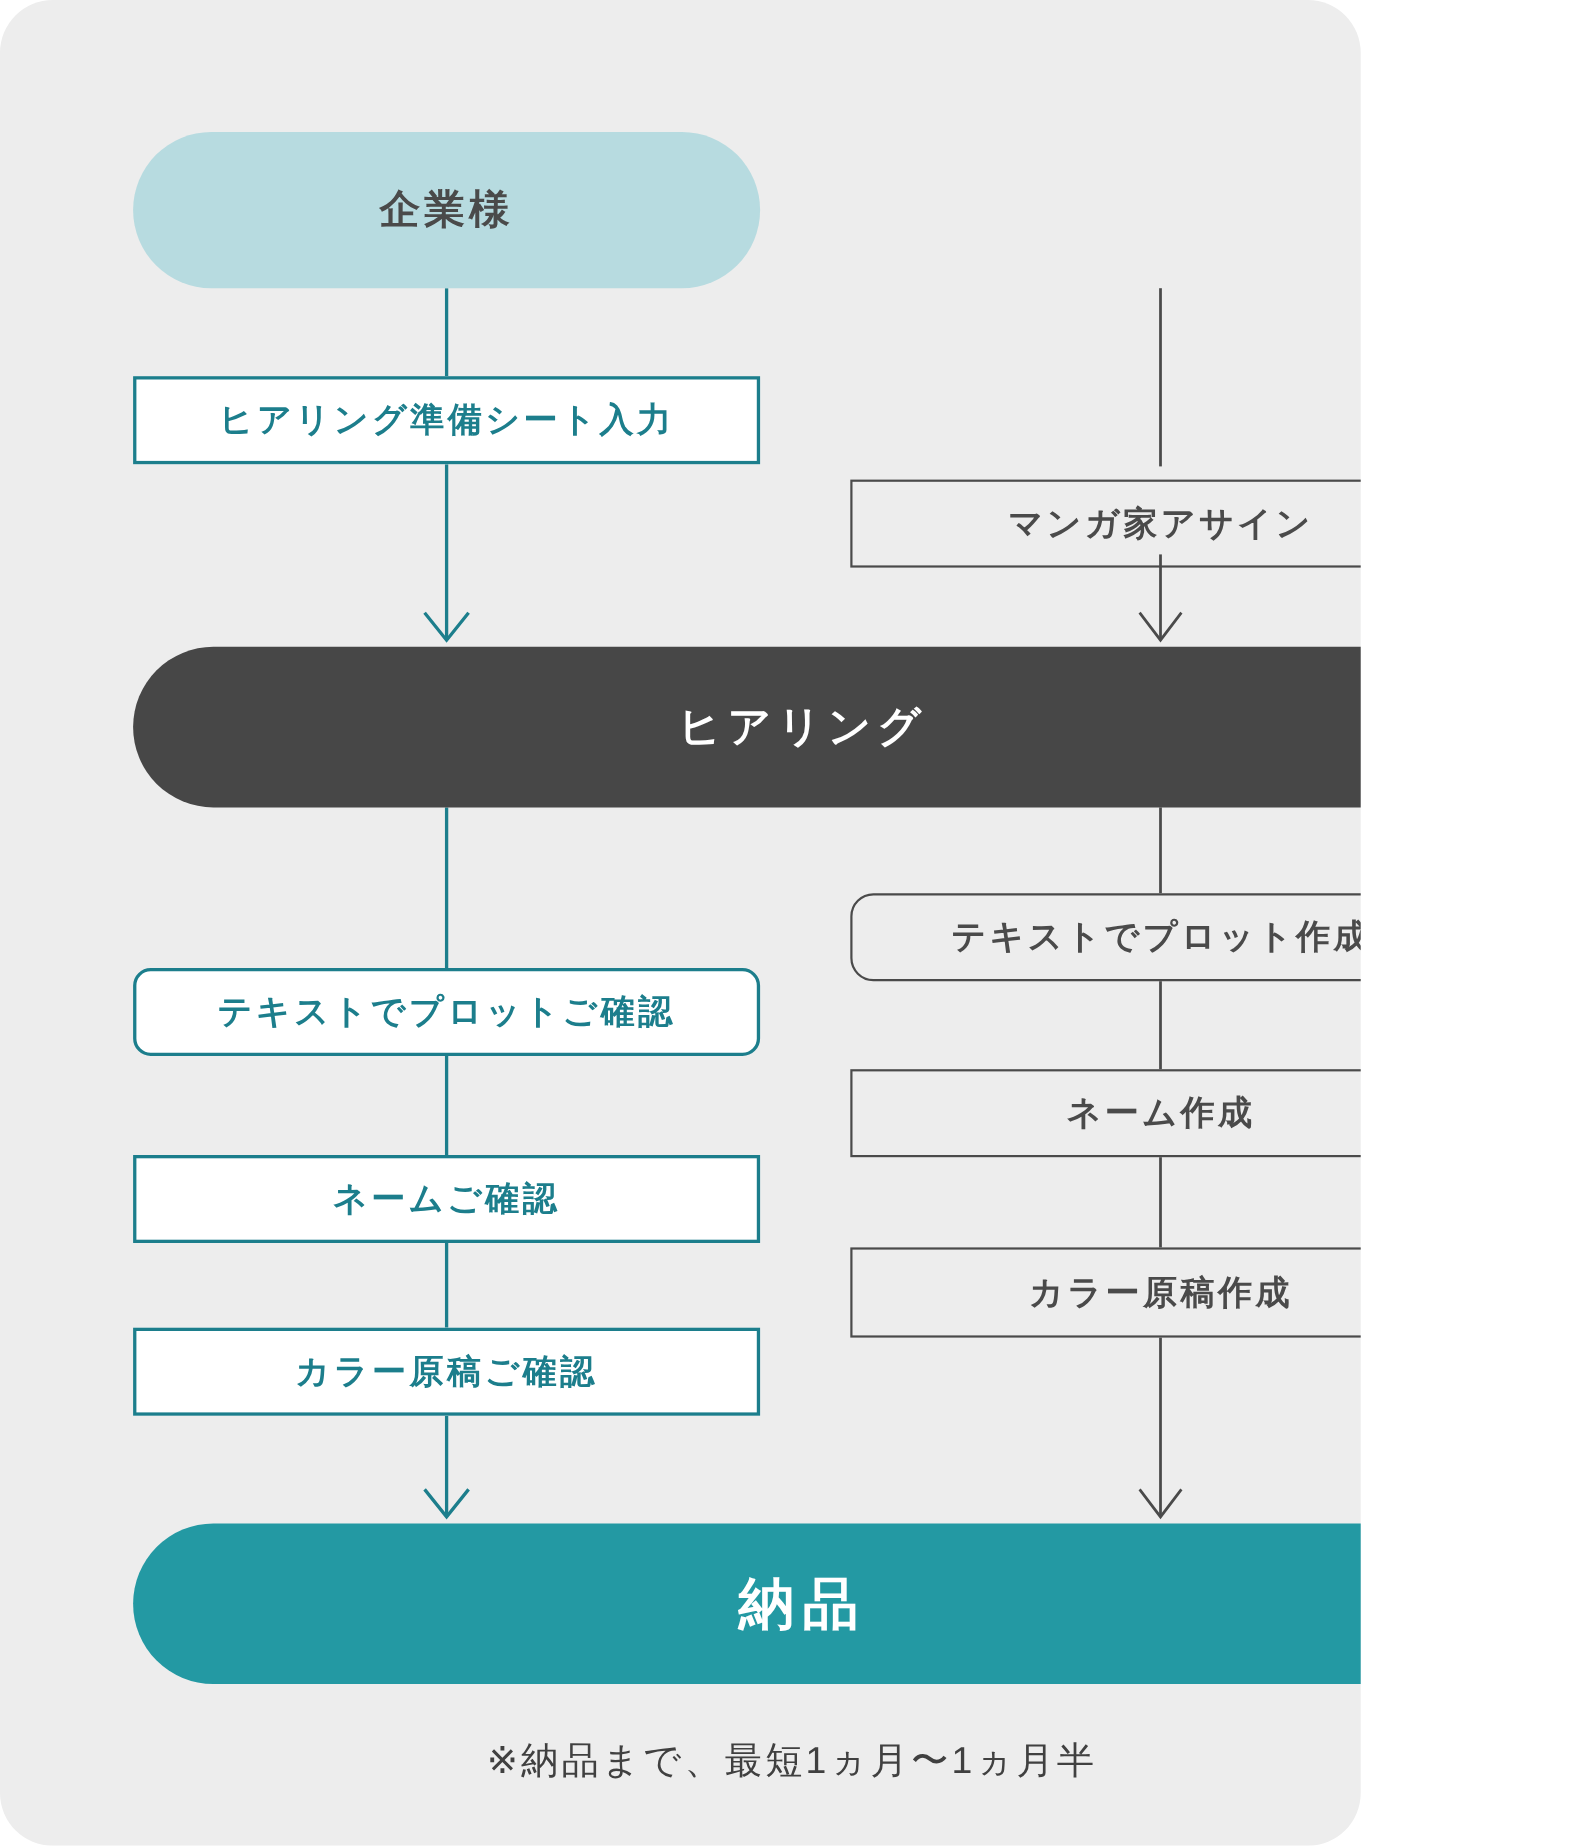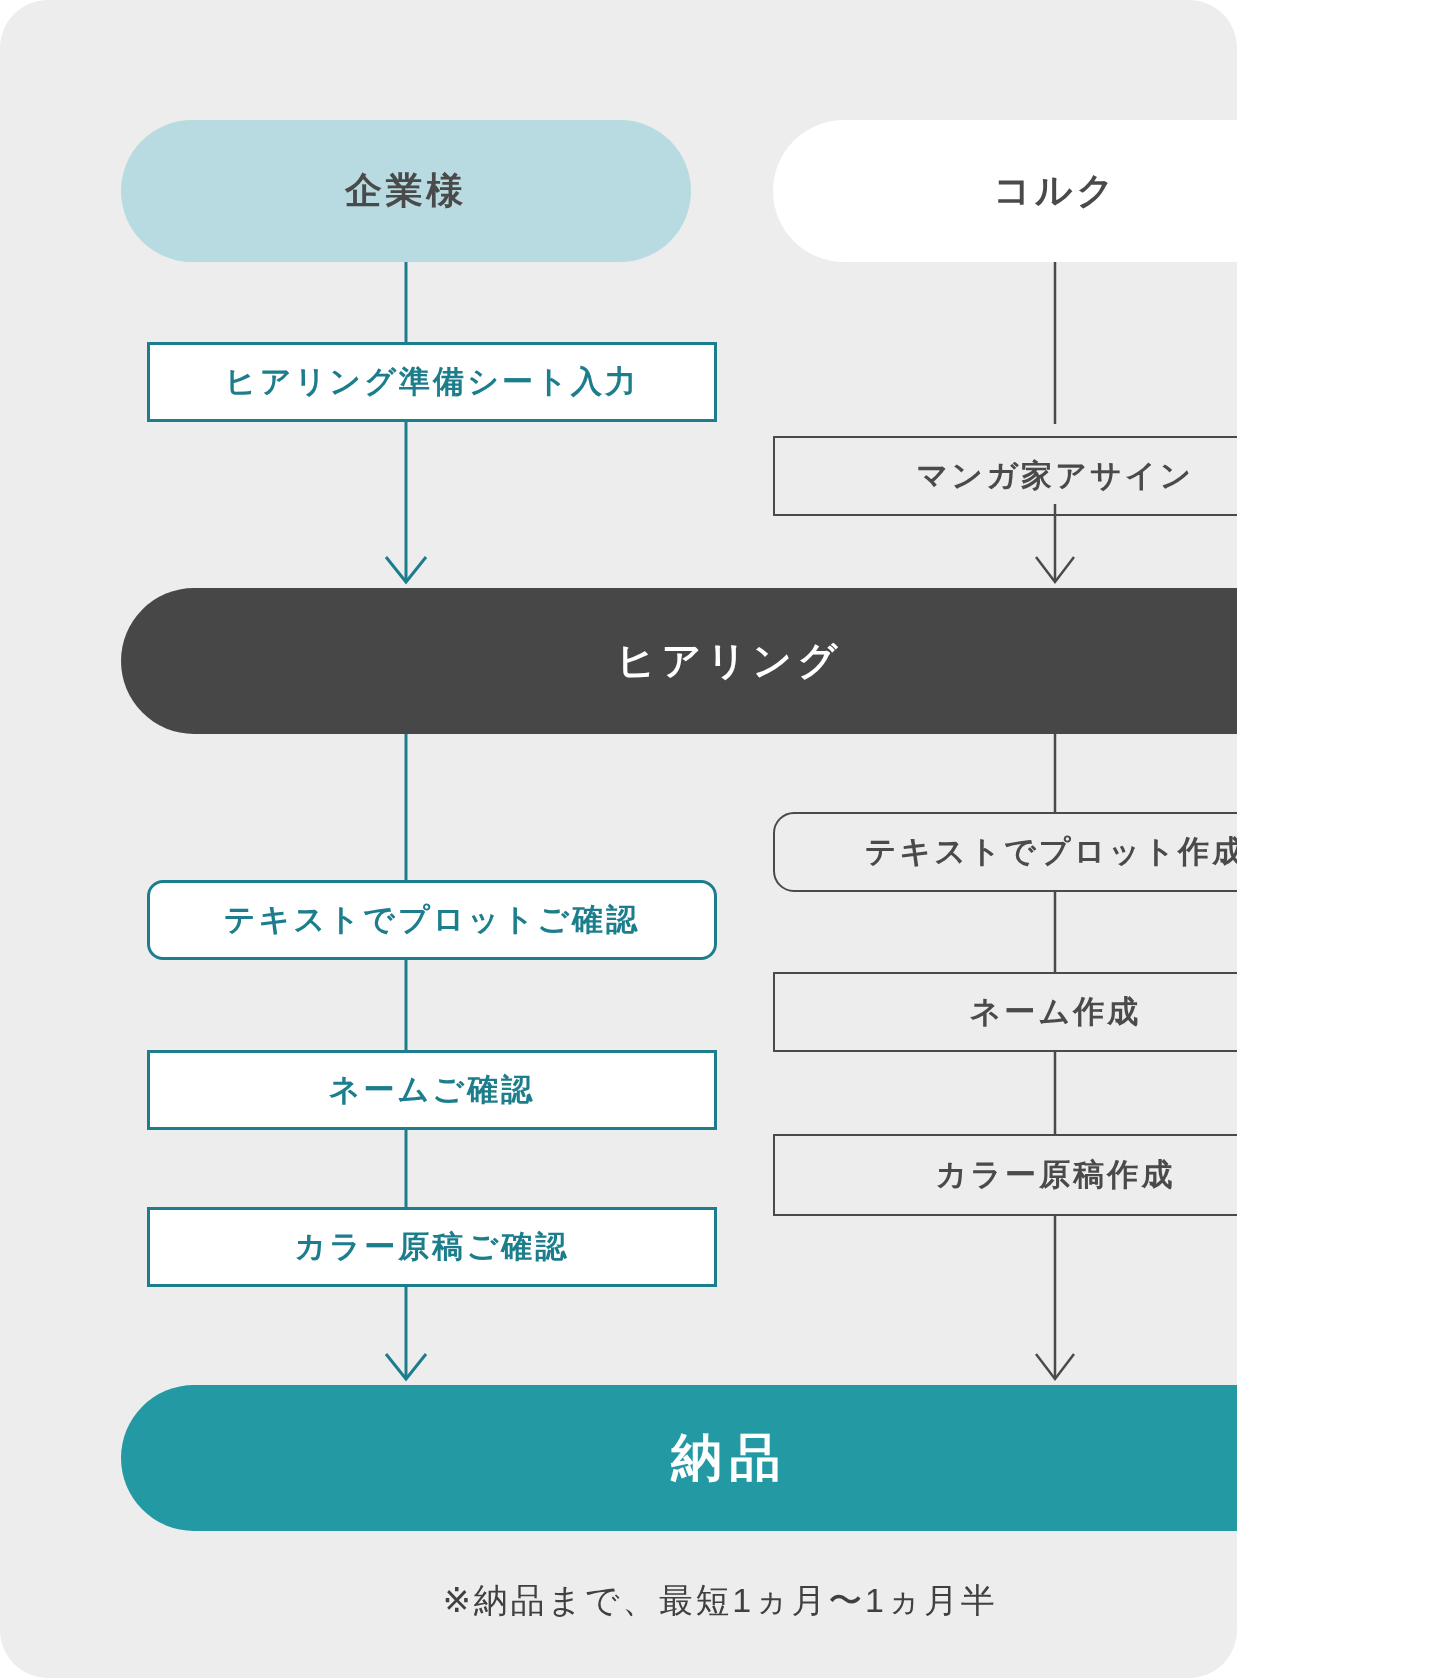--- a/index.html
+++ b/index.html
@@ -34,21 +34,21 @@
     font-size:37px;color:var(--dark);letter-spacing:0.10em;
   }
   .lane-client{left:121px;top:120px;background:var(--teal-pill);}
   .lane-cork{left:773px;top:120px;width:565px;background:var(--white);}
 
   .step{
     font-size:31px;letter-spacing:0.10em;
   }
   .step-client{
     left:121px;width:570px;height:80px;background:var(--white);
-    border:3px solid var(--teal);color:var(--teal);margin-left:26px;
+    border:3px solid var(--teal);color:var(--teal);
   }
   .step-cork{
     left:773px;width:565px;height:80px;background:transparent;
     border:2.5px solid var(--dark);color:var(--dark);
   }
   .c1{top:342px;} .c2{top:880px;border-radius:16px;} .c3{top:1050px;} .c4{top:1207px;}
   .k1{top:424px;margin-top:12px;} .k2{top:812px;border-radius:21px;} .k3{top:972px;} .k4{top:1134px;height:82px;}
 
   .wide-pill{
     left:121px;width:1217px;height:146px;border-radius:73px;
@@ -88,23 +88,20 @@
       <path class="conn-dark" d="M1055 892 V972"></path>
       <path class="conn-dark" d="M1055 1052 V1134"></path>
       <path class="conn-dark" d="M1055 1216 V1378"></path>
       <path class="conn-dark" d="M1036 1354 L1055 1379 L1074 1354"></path>
     </g>
   </svg>
 
   <div class="node lane-pill lane-client">
     <span>企業様</span>
   </div>
-  <div class="node lane-pill lane-cork">
-    <span>コルク</span>
-  </div>
 
   <div class="node step step-client c1">
     <span>ヒアリング準備シート入力</span>
   </div>
   <div class="node step step-client c2">
     <span>テキストでプロットご確認</span>
   </div>
   <div class="node step step-client c3">
     <span>ネームご確認</span>
   </div>

